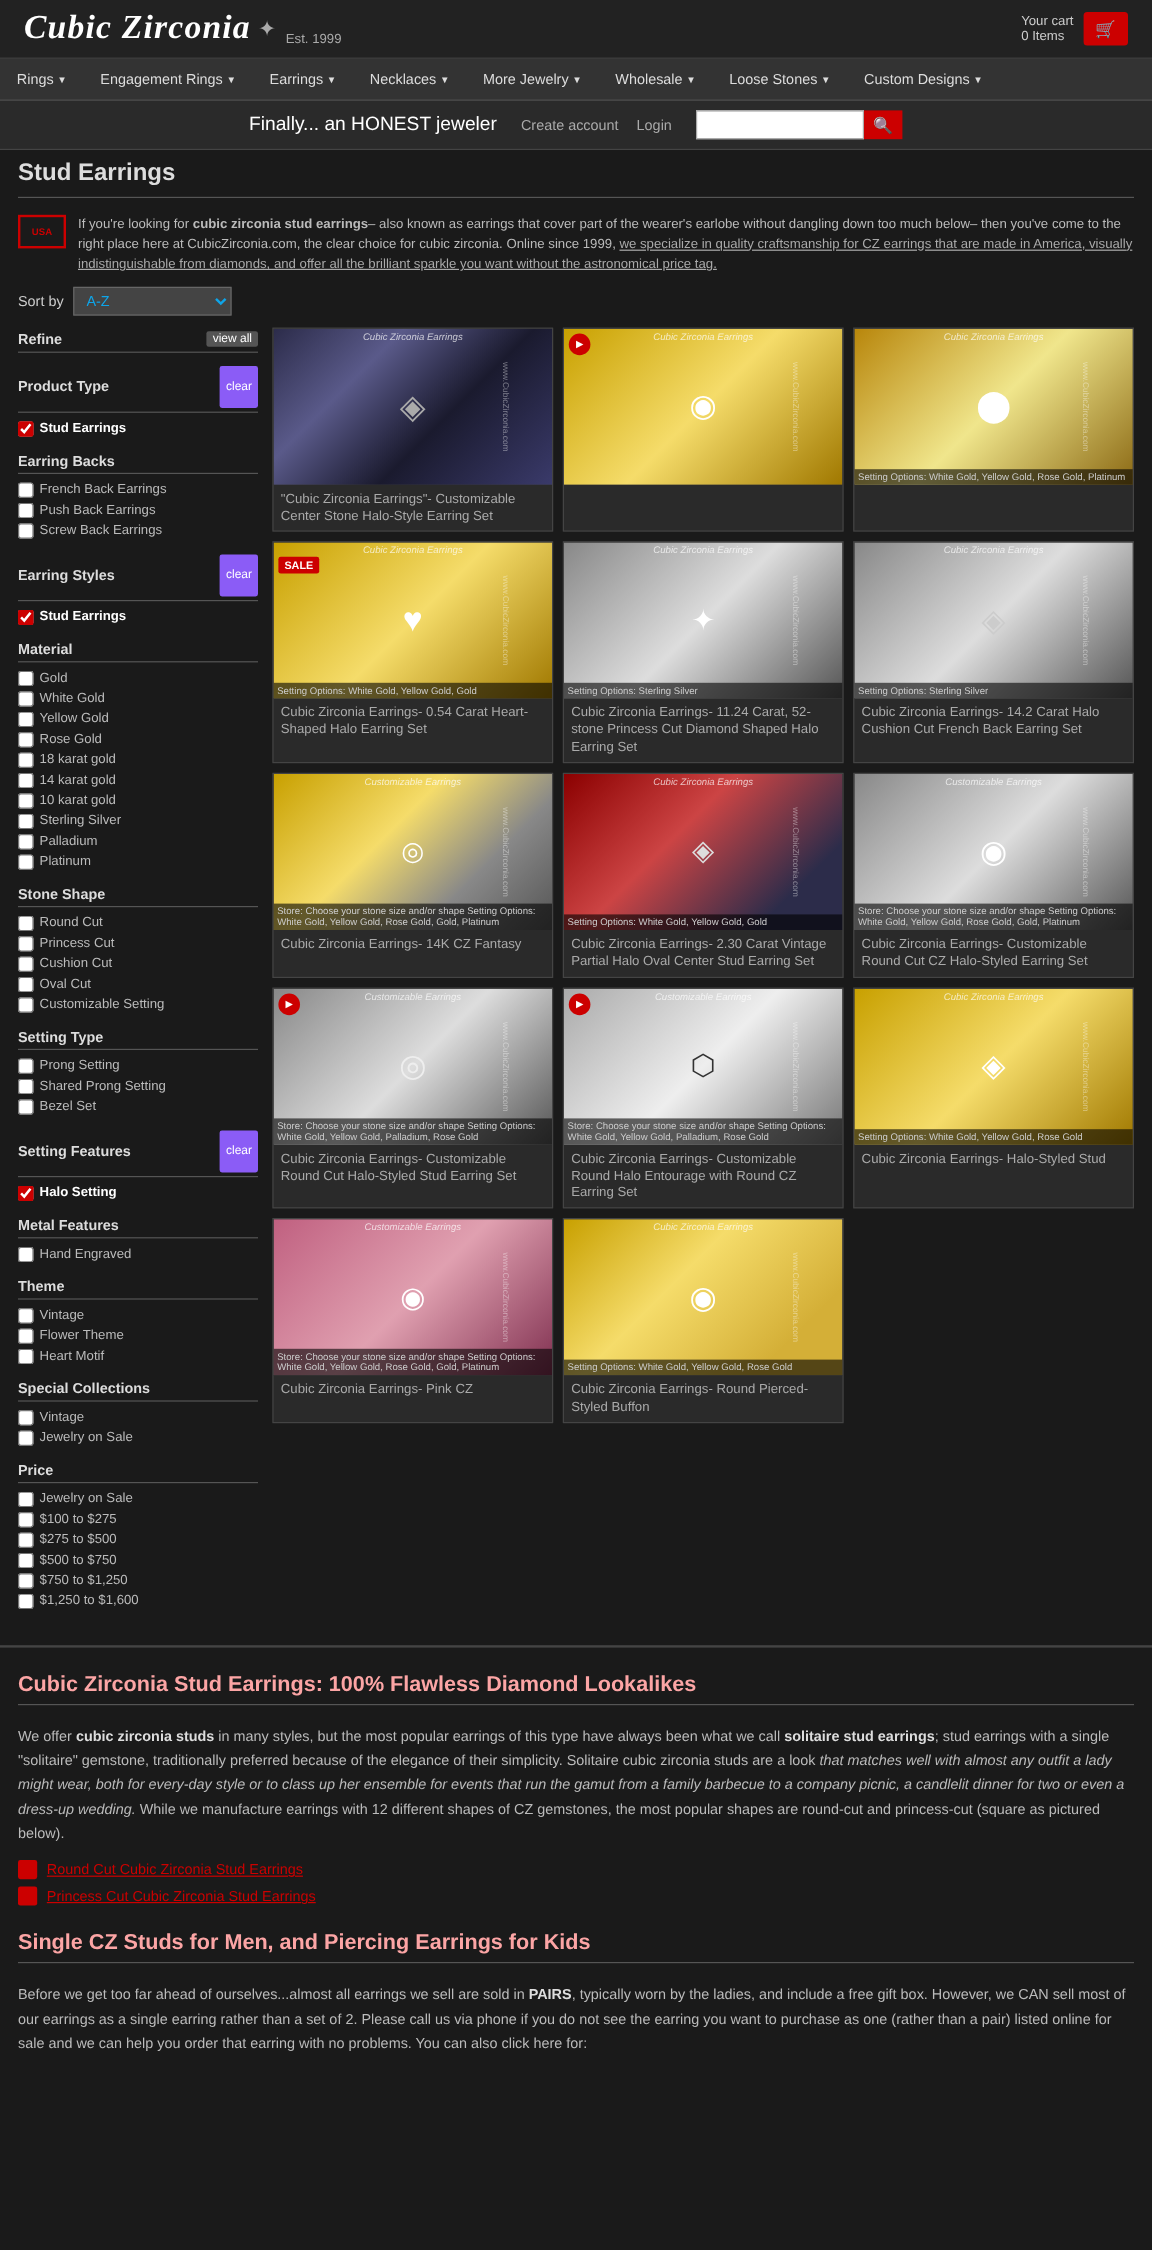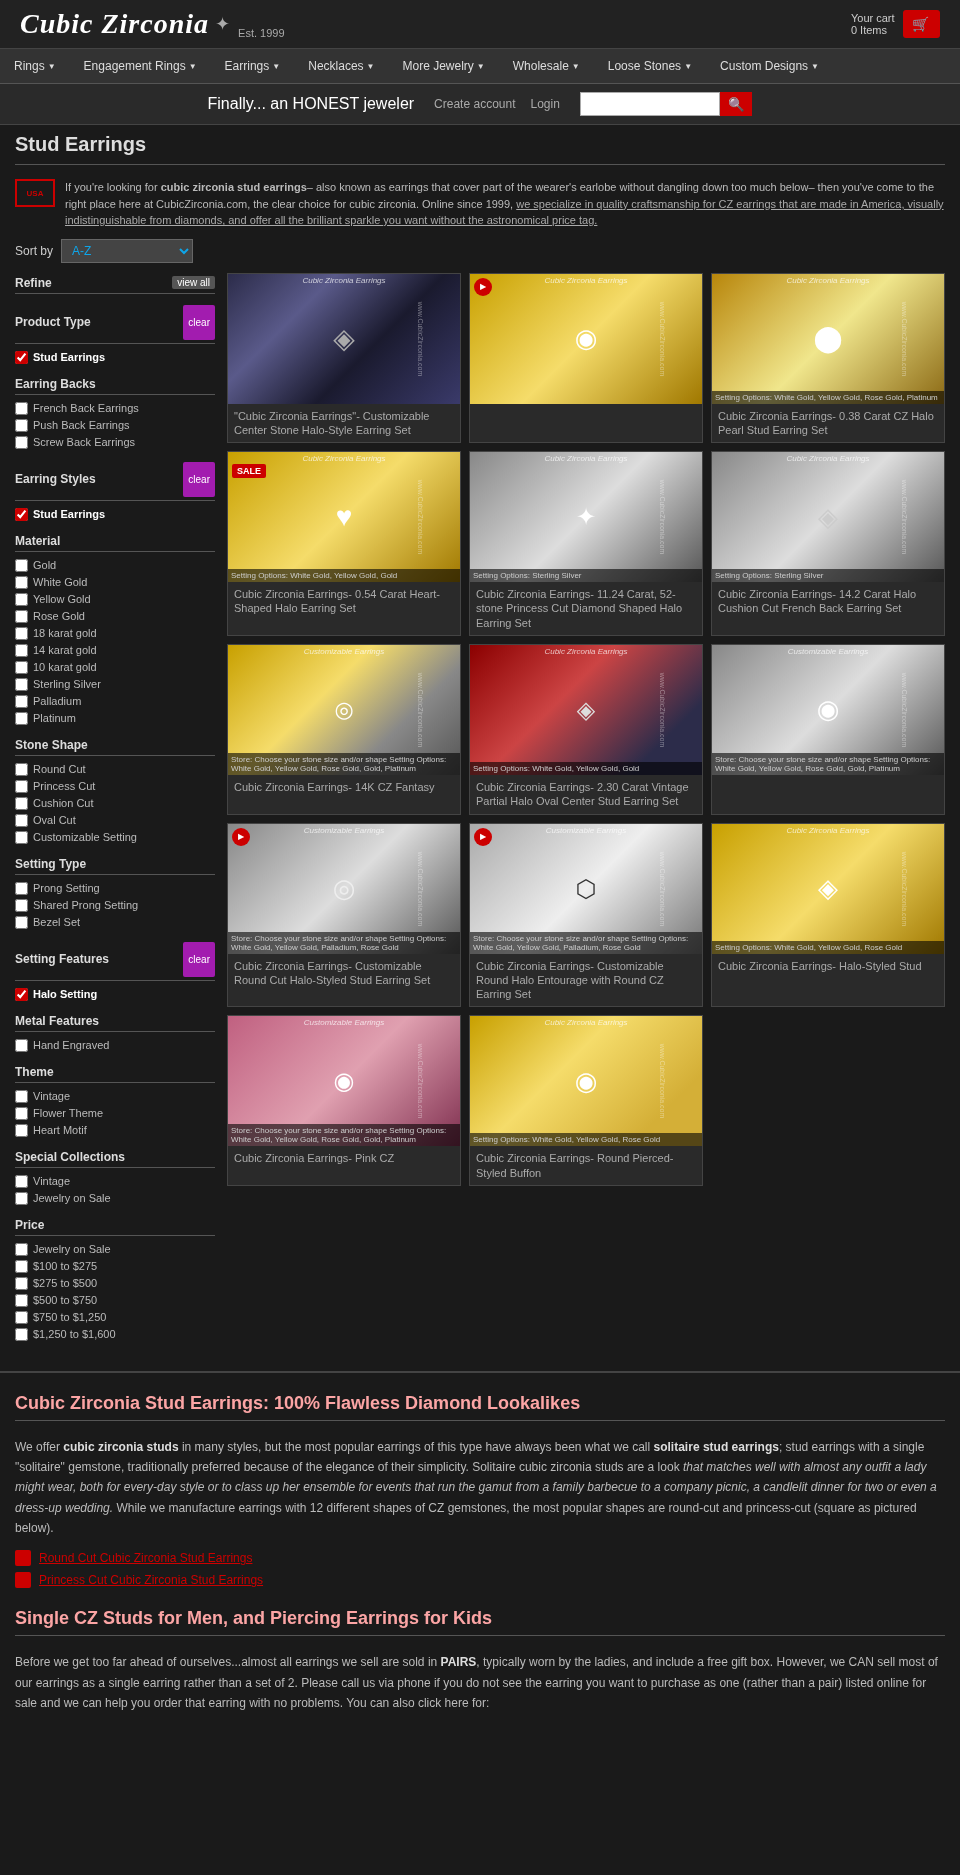--- a/index.html
+++ b/index.html
@@ -30,21 +30,21 @@
     
     .sidebar { width: 200px; flex-shrink: 0; }
     .page-title { font-size: 20px; color: #ddd; font-weight: bold; margin-bottom: 10px; padding-bottom: 8px; border-bottom: 1px solid #555; }
     .usa-img { width: 40px; height: 28px; border: 2px solid #cc0000; display: flex; align-items: center; justify-content: center; font-size: 8px; color: #cc0000; font-weight: bold; text-align: center; flex-shrink: 0; }
     
     .sort-row { display: flex; align-items: center; gap: 8px; margin-bottom: 10px; font-size: 12px; color: #ccc; }
     .sort-select { background: #444; color: #0ea5e9; border: 1px solid #666; padding: 3px 6px; font-size: 12px; }
     
     .sidebar-section { margin-bottom: 8px; }
     .sidebar-section-header { font-size: 12px; color: #ddd; font-weight: bold; padding: 3px 0; border-bottom: 1px solid #555; margin-bottom: 5px; display: flex; justify-content: space-between; align-items: center; }
-    .clear-btn { background: #a21caf; color: #fff; font-size: 10px; padding: 12px 5px; border: none; cursor: pointer; border-radius: 2px; }
+    .clear-btn { background: #8b5cf6; color: #fff; font-size: 10px; padding: 12px 5px; border: none; cursor: pointer; border-radius: 2px; }
     .view-all-btn { background: #555; color: #fff; font-size: 10px; padding: 1px 5px; border: none; cursor: pointer; border-radius: 2px; }
     .checkbox-item { display: flex; align-items: center; gap: 5px; padding: 2px 0; font-size: 11px; color: #bbb; cursor: pointer; }
     .checkbox-item input[type=checkbox] { accent-color: #cc0000; cursor: pointer; }
     .checked-label { color: #fff; font-weight: bold; }
     
     
     .products-area { flex: 1; }
     .products-grid { display: grid; grid-template-columns: repeat(3, 1fr); gap: 8px; }
     .product-card { background: #2a2a2a; border: 1px solid #444; cursor: pointer; }
     .product-img { width: 100%; height: 130px; background: #3a3a3a; display: flex; align-items: center; justify-content: center; position: relative; overflow: hidden; }
@@ -381,23 +381,20 @@
 
         <div class="product-card">
           <div class="product-img">
             <div style="width:100%;height:100%;background:linear-gradient(135deg,#b8860b 0%,#f0e68c 50%,#8b6914 100%);display:flex;align-items:center;justify-content:center;position:relative;">
               <span style="font-size:26px;color:#fff;">⬤</span>
               <div class="product-label">Cubic Zirconia Earrings</div>
               <div class="product-watermark">www.CubicZirconia.com</div>
               <div style="position:absolute;bottom:0;left:0;right:0;background:rgba(0,0,0,0.6);font-size:8px;color:#ccc;padding:2px 3px;">Setting Options: White Gold, Yellow Gold, Rose Gold, Platinum</div>
             </div>
           </div>
-          <div class="product-title">
-            <a>Cubic Zirconia Earrings- 0.38 Carat CZ Halo Pearl Stud Earring Set</a>
-          </div>
         </div>
 
         <div class="product-card">
           <div class="product-img">
             <div style="width:100%;height:100%;background:linear-gradient(135deg,#c8a000 0%,#f5dc6a 50%,#a07800 100%);display:flex;align-items:center;justify-content:center;position:relative;">
               <span style="font-size:28px;color:#fff;">♥</span>
               <div class="sale-badge">SALE</div>
               <div class="product-label">Cubic Zirconia Earrings</div>
               <div class="product-watermark">www.CubicZirconia.com</div>
               <div style="position:absolute;bottom:0;left:0;right:0;background:rgba(0,0,0,0.6);font-size:8px;color:#ccc;padding:2px 3px;">Setting Options: White Gold, Yellow Gold, Gold</div>
@@ -465,20 +462,23 @@
         </div>
 
         <div class="product-card">
           <div class="product-img">
             <div style="width:100%;height:100%;background:linear-gradient(135deg,#888 0%,#ddd 50%,#555 100%);display:flex;align-items:center;justify-content:center;position:relative;">
               <span style="font-size:26px;color:#fff;">◉</span>
               <div class="product-label">Customizable Earrings</div>
               <div class="product-watermark">www.CubicZirconia.com</div>
               <div style="position:absolute;bottom:0;left:0;right:0;background:rgba(0,0,0,0.6);font-size:8px;color:#ccc;padding:2px 3px;">Store: Choose your stone size and/or shape Setting Options: White Gold, Yellow Gold, Rose Gold, Gold, Platinum</div>
             </div>
+          </div>
+          <div class="product-title">
+            <a>Cubic Zirconia Earrings- Customizable Round Cut CZ Halo-Styled Earring Set</a>
           </div>
         </div>
 
         <div class="product-card">
           <div class="product-img">
             <div style="width:100%;height:100%;background:linear-gradient(135deg,#888 0%,#ddd 50%,#555 100%);display:flex;align-items:center;justify-content:center;position:relative;">
               <span style="font-size:26px;color:#eee;">◎</span>
               <div class="play-btn">▶</div>
               <div class="product-label">Customizable Earrings</div>
               <div class="product-watermark">www.CubicZirconia.com</div>

